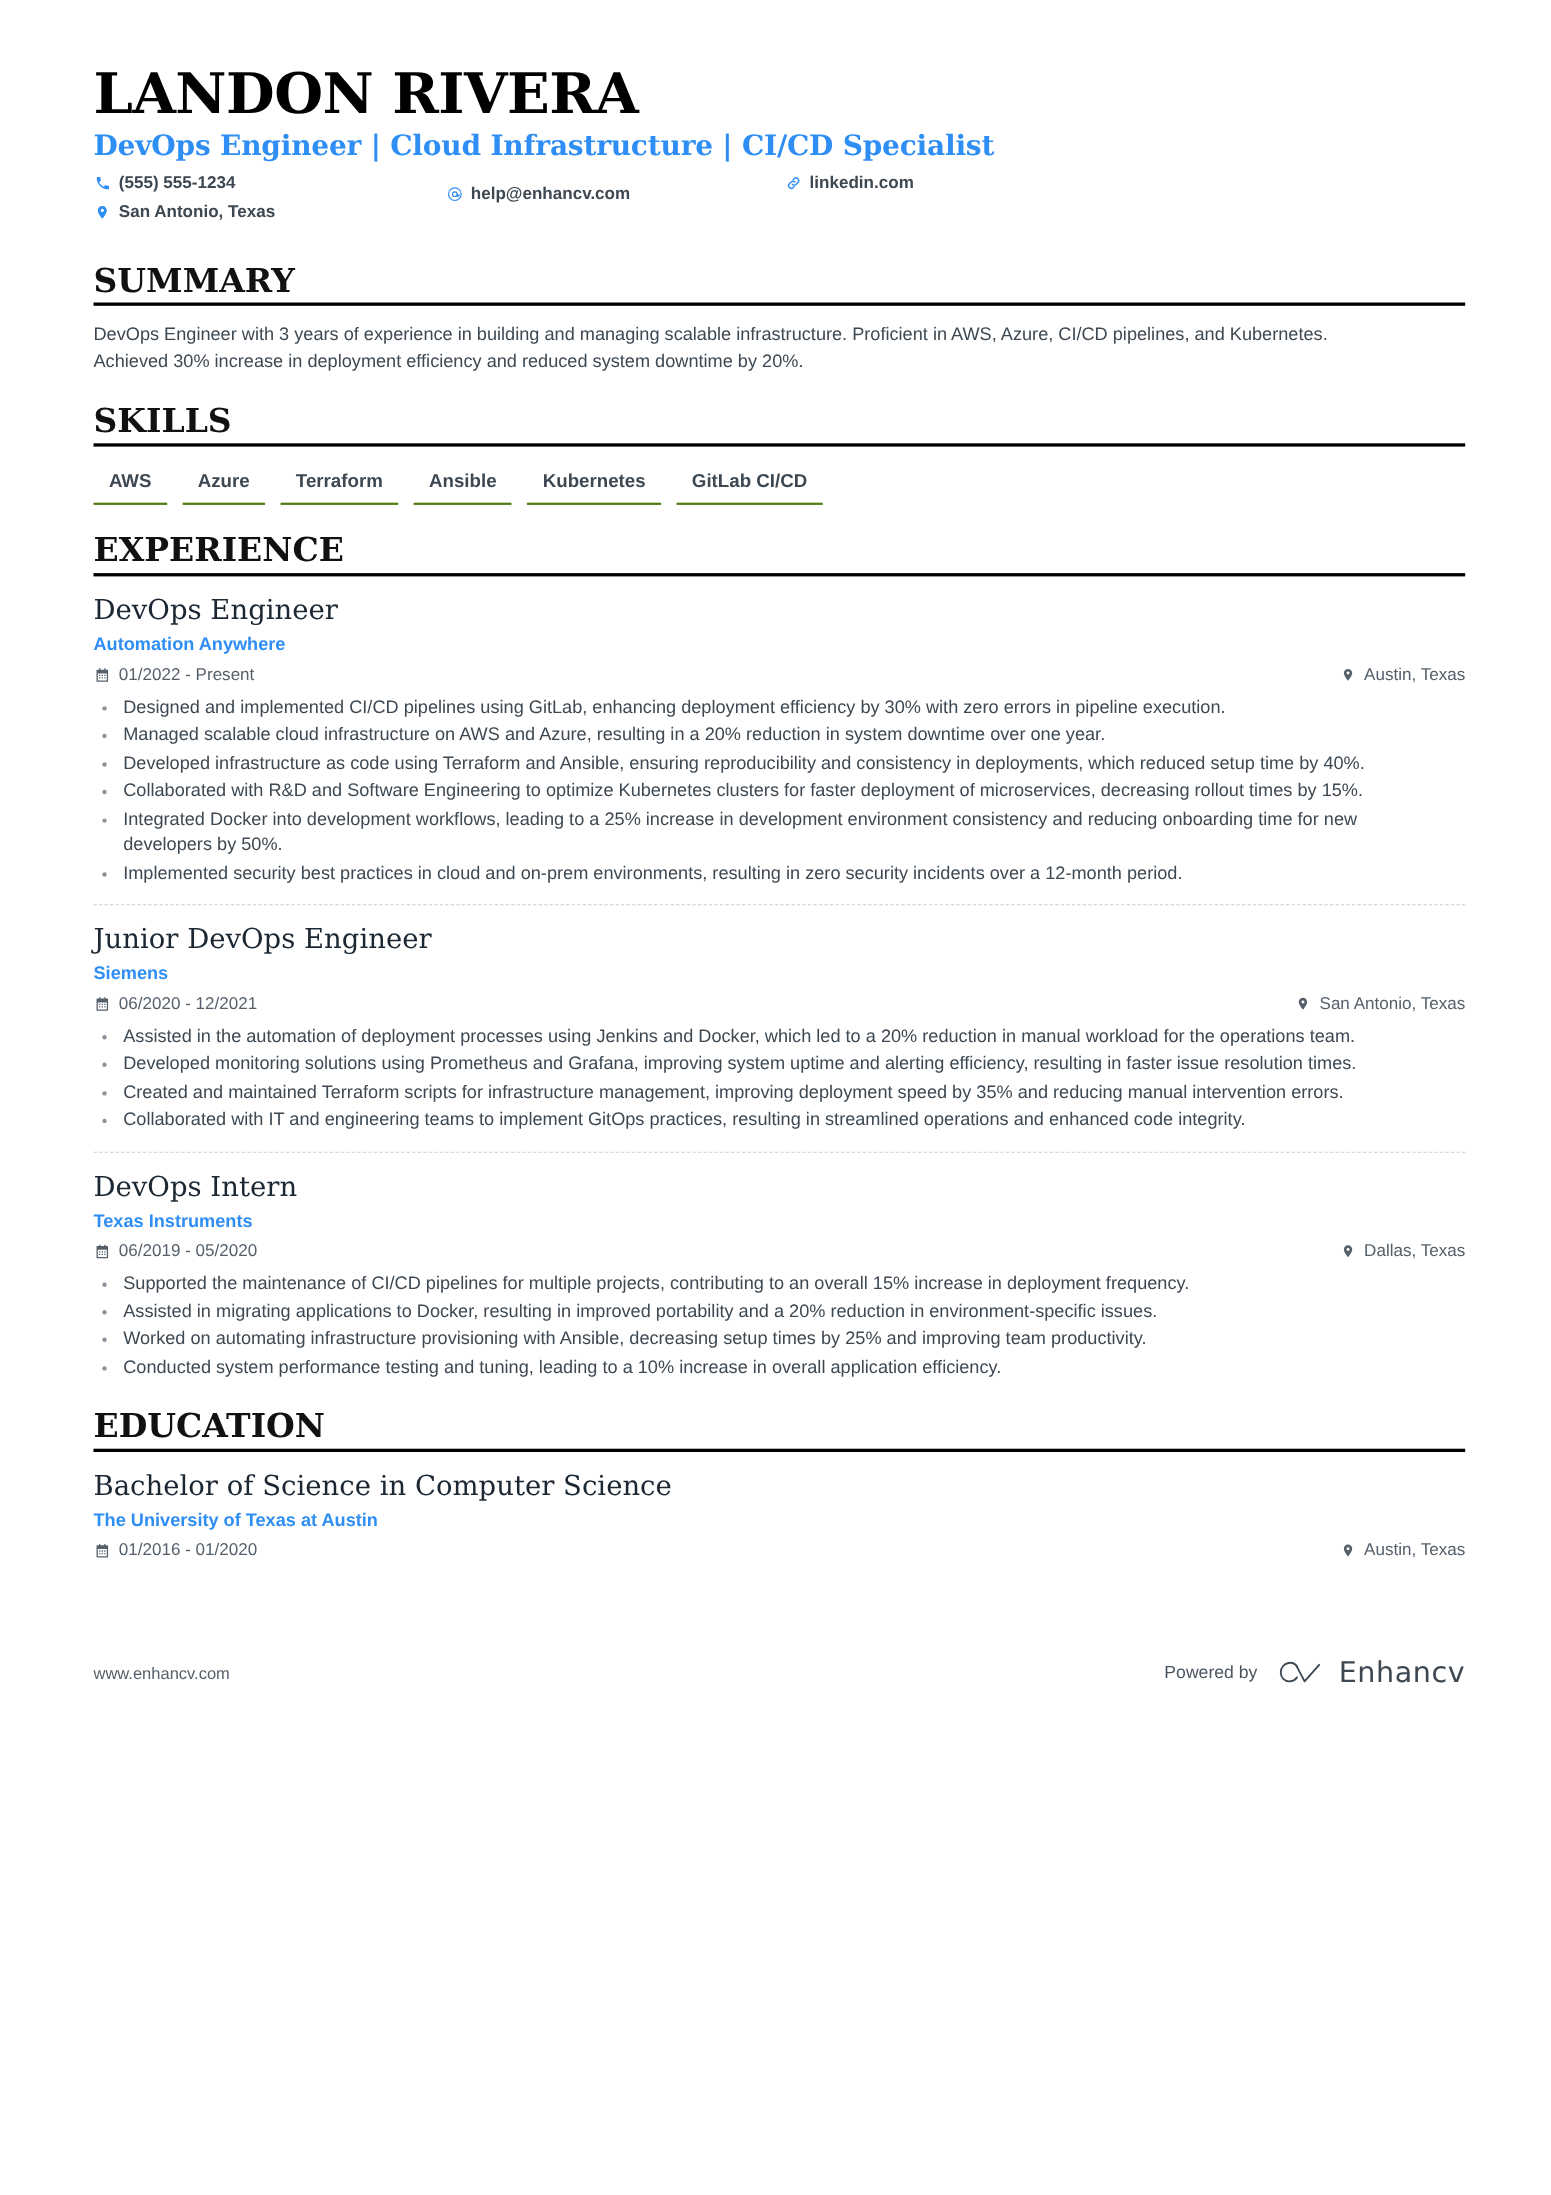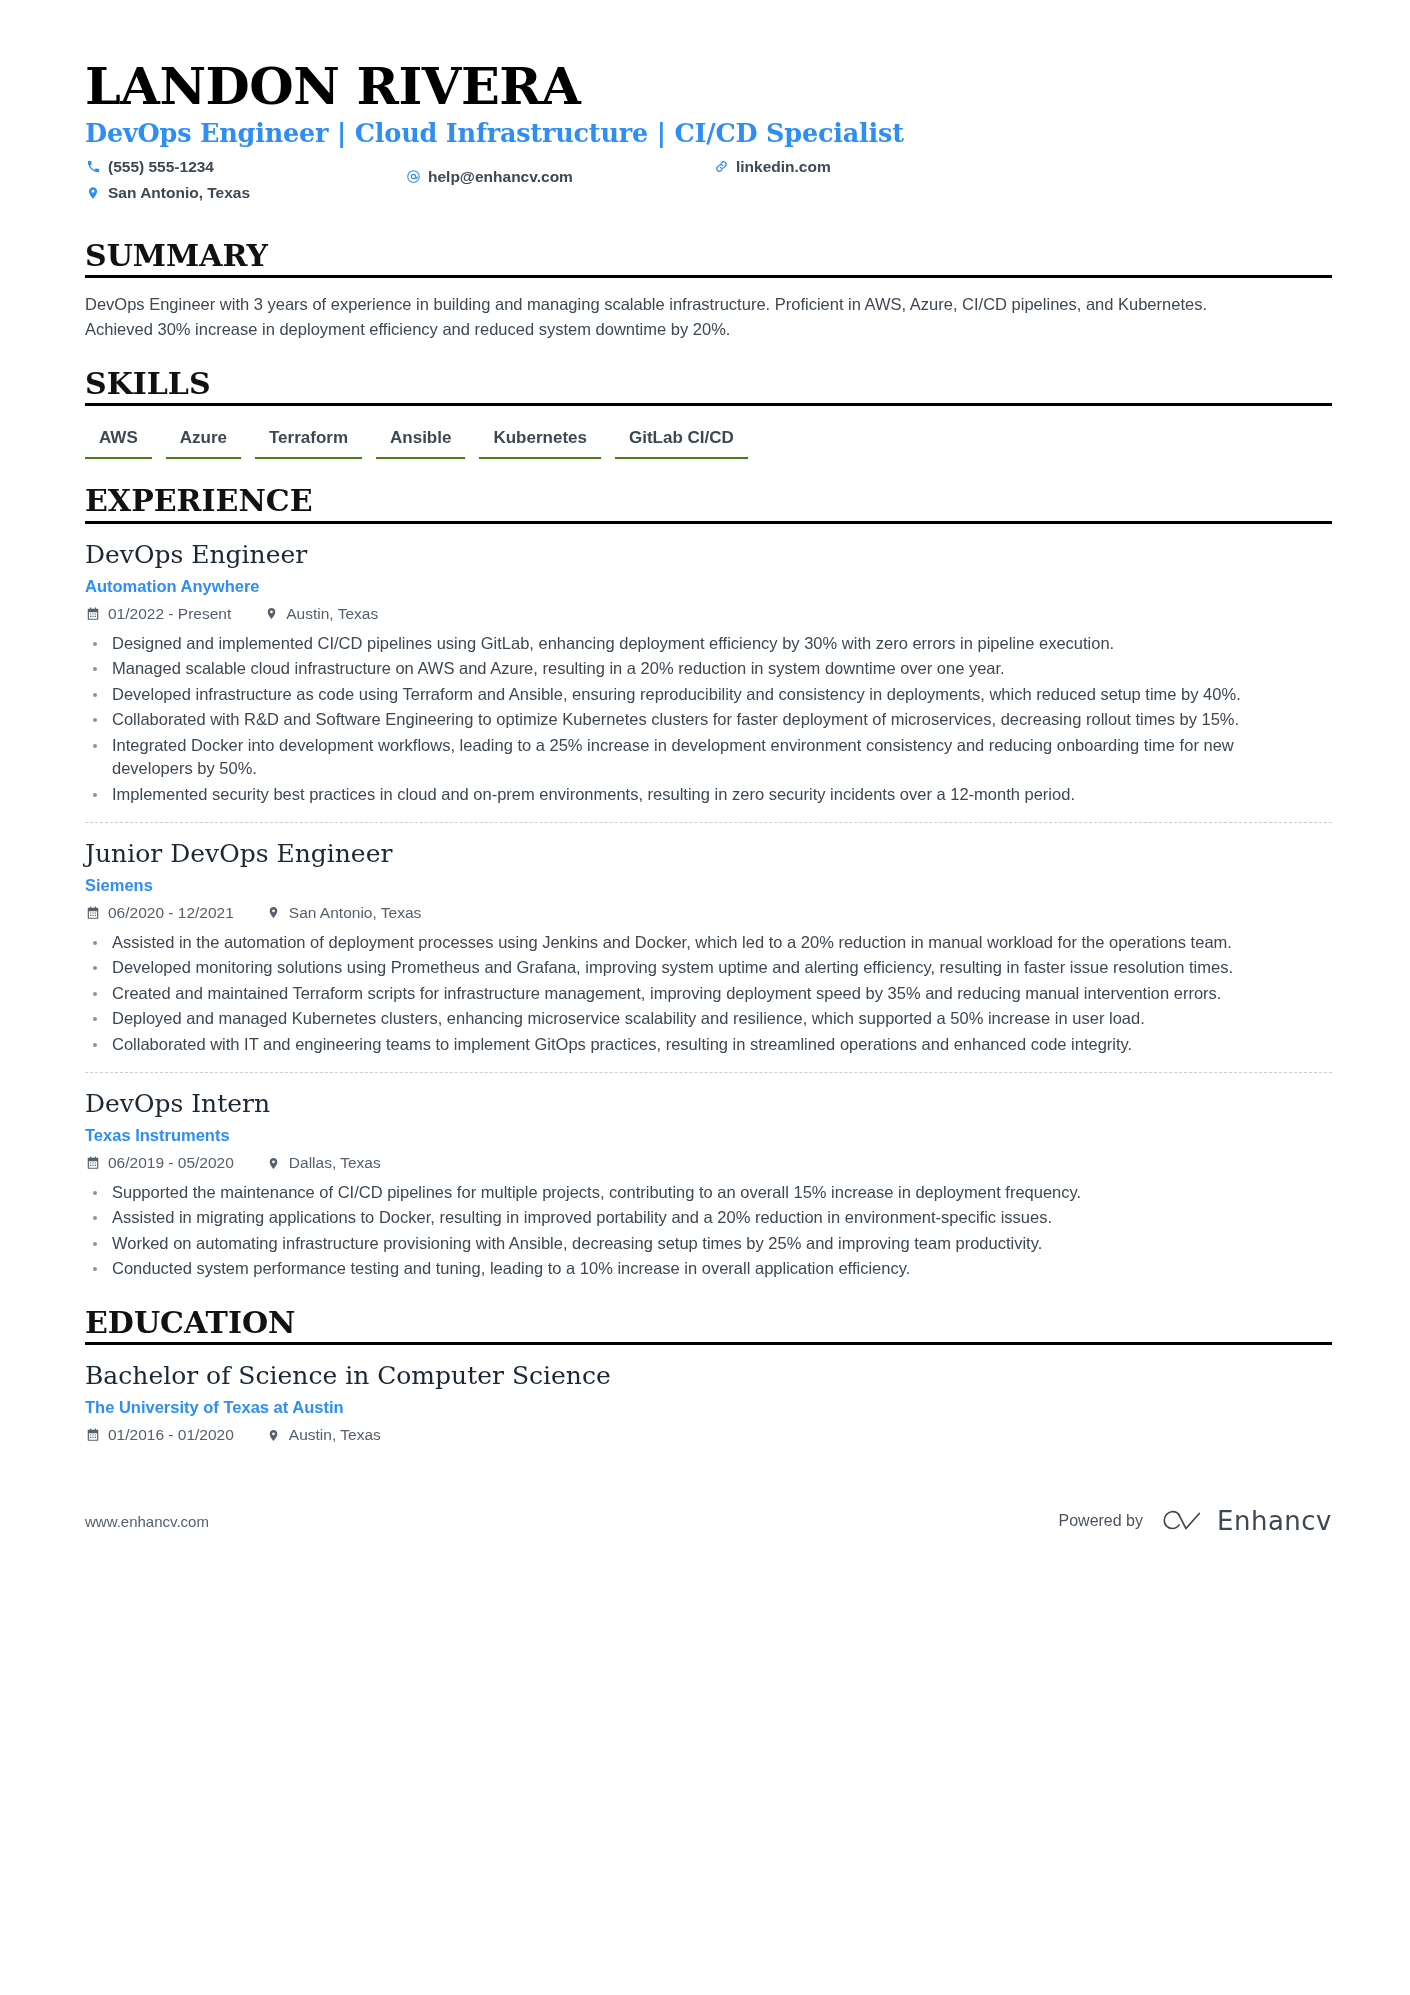--- a/index.html
+++ b/index.html
@@ -127,20 +127,21 @@
     color: #2f8ef4;
     margin-top: 7px;
   }
   .entry-meta {
     display: flex;
     align-items: center;
     gap: 9px;
     margin-top: 9px;
     font-size: 15.5px;
     color: #55606b;
+    justify-content: space-between;
   }
   .meta-item {
     display: flex;
     align-items: center;
     gap: 7px;
     white-space: nowrap;
   }
   .meta-item .ico { color: #55606b; }
   .meta-gap { width: 14px; }
 
@@ -319,21 +320,20 @@
                   <path d="M12 2C8.1 2 5 5.1 5 9c0 5.2 7 13 7 13s7-7.8 7-13c0-3.9-3.1-7-7-7zm0 9.5A2.5 2.5 0 1 1 12 6.5a2.5 2.5 0 0 1 0 5z"></path>
                 </svg>
               </span>
               <span>San Antonio, Texas</span>
             </span>
           </div>
           <ul class="bullets">
             <li>Assisted in the automation of deployment processes using Jenkins and Docker, which led to a 20% reduction in manual workload for the operations team.</li>
             <li>Developed monitoring solutions using Prometheus and Grafana, improving system uptime and alerting efficiency, resulting in faster issue resolution times.</li>
             <li>Created and maintained Terraform scripts for infrastructure management, improving deployment speed by 35% and reducing manual intervention errors.</li>
-            <li>Deployed and managed Kubernetes clusters, enhancing microservice scalability and resilience, which supported a 50% increase in user load.</li>
             <li>Collaborated with IT and engineering teams to implement GitOps practices, resulting in streamlined operations and enhanced code integrity.</li>
           </ul>
         </div>
         <div class="entry divided">
           <div class="entry-title">DevOps Intern</div>
           <div class="entry-org">Texas Instruments</div>
           <div class="entry-meta">
             <span class="meta-item">
               <span class="ico">
                 <svg width="14" height="14" viewBox="0 0 24 24" fill="currentColor">

